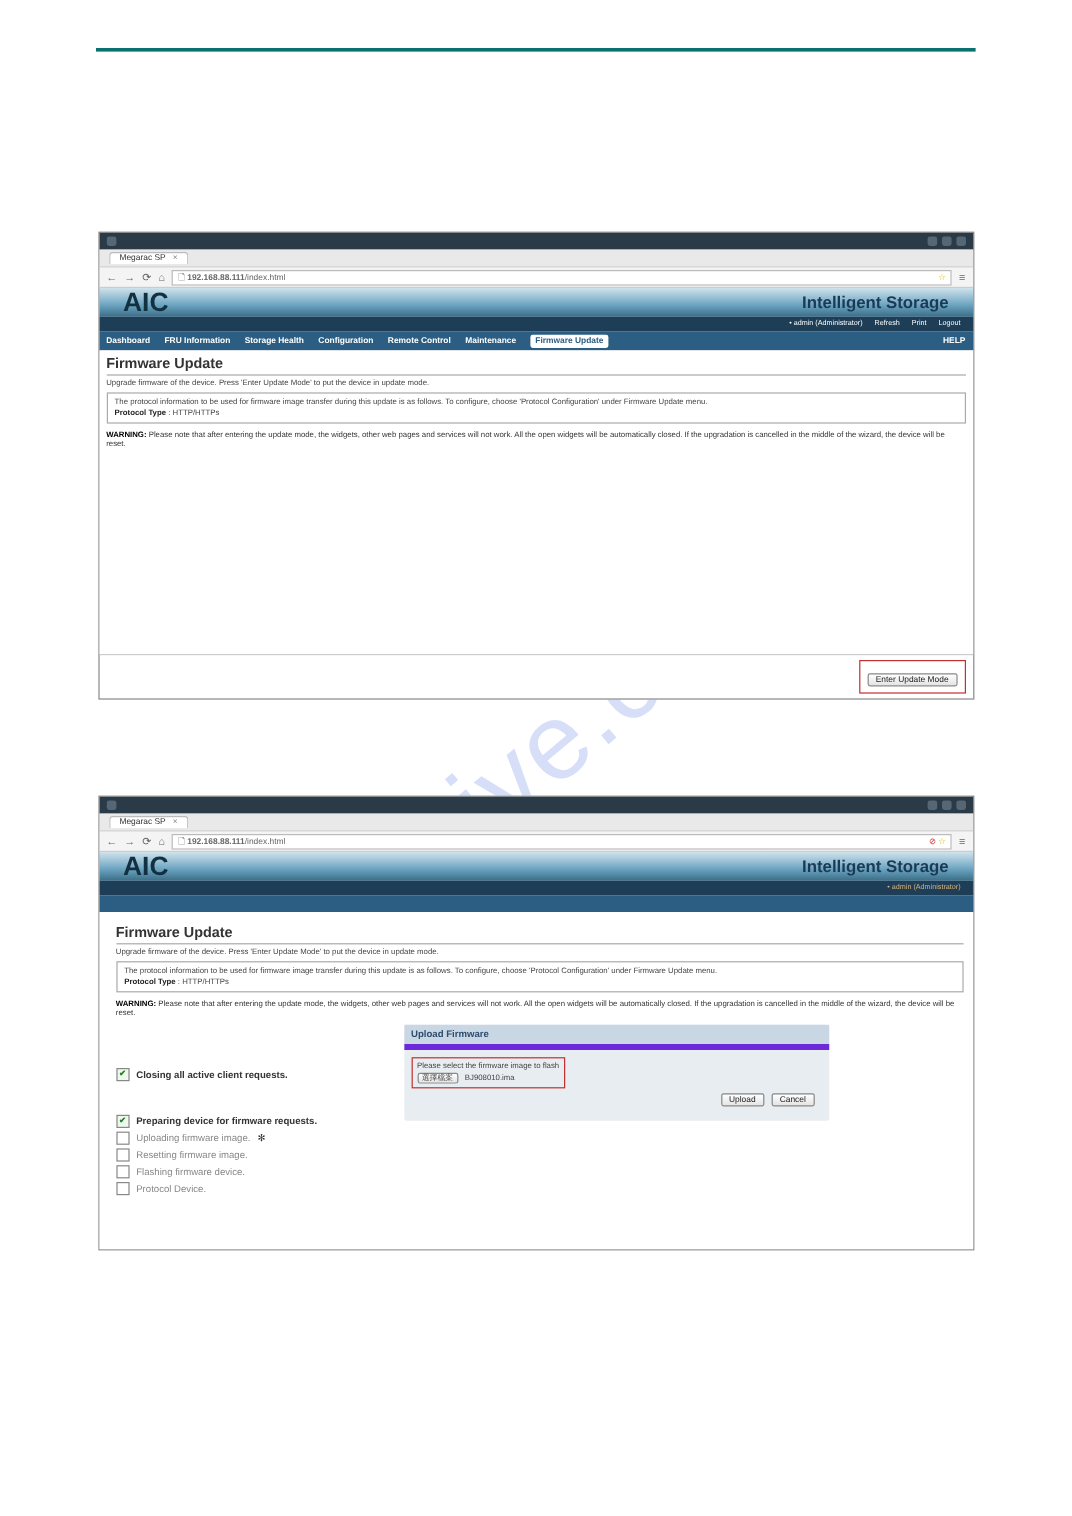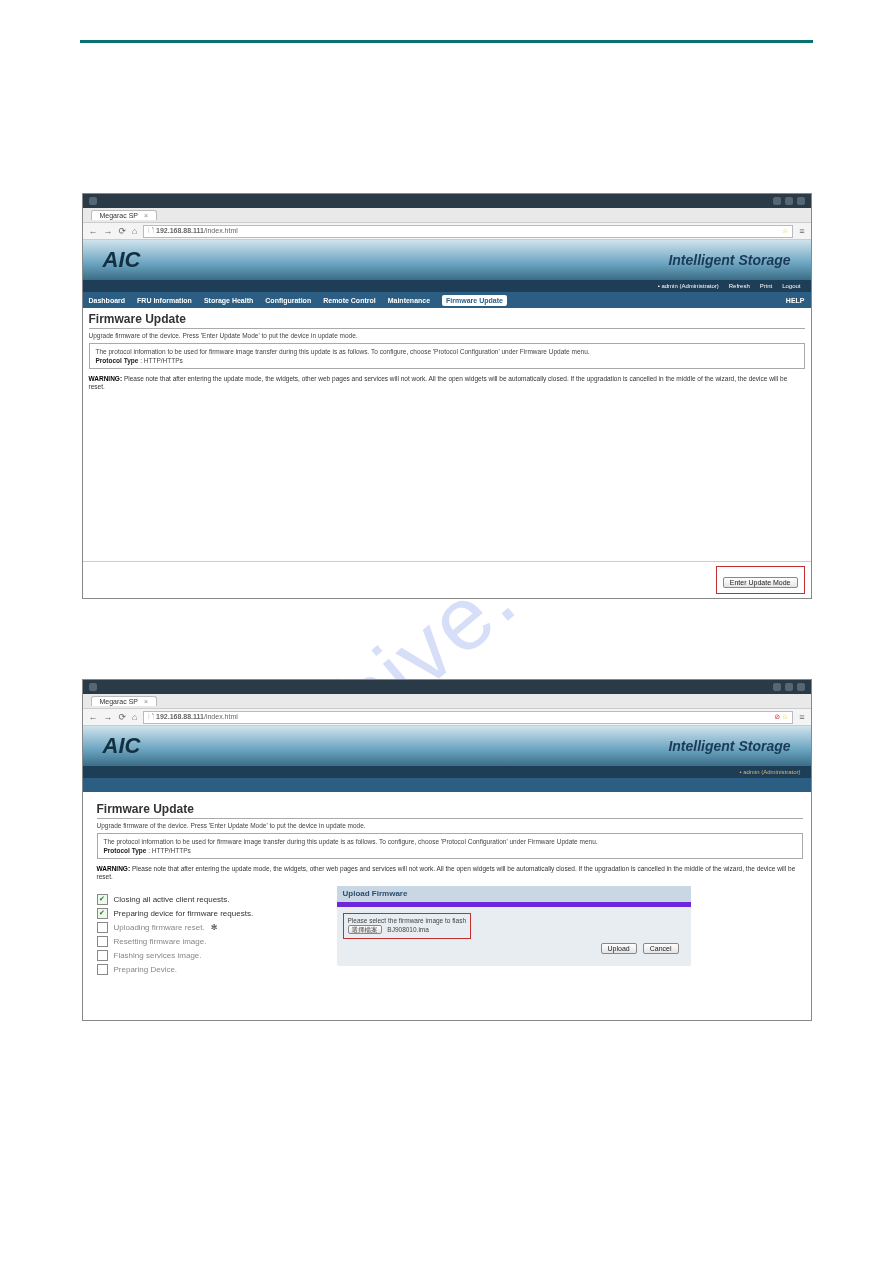--- a/index.html
+++ b/index.html
@@ -83,28 +83,27 @@
     background:#fff;
     display:flex;
     align-items:center;
     padding:0 4px;
     font-size:7px;
     color:#666;
     justify-content: space-between;
   }
   .addr-star { color:#d8b800; }
   .banner {
-    height: 40px;
+    height: 24px;
     background: linear-gradient(#cfe3ec, #6aa3c0 60%, #3b6d86);
     display:flex;
     align-items:center;
     justify-content: space-between;
     padding: 0 20px;
     color:#0a2f4a;
-    font-style:italic;
   }
   .logo {
     font-family: Arial, sans-serif;
     font-weight: bold;
     font-size: 22px;
     color:#123040;
   }
   .intelligent {
     font-size: 14px;
     font-weight: bold;
@@ -227,21 +226,21 @@
     margin-top:8px;
     width: 220px;
     float:left;
   }
   .statuslist .row {
     display:flex;
     align-items:center;
     gap:6px;
     margin-bottom:3px;
   }
-  .statuslist .row.done { color:#333; font-weight:400; }
+  .statuslist .row.done { color:#333; font-weight:700;margin-top:28px; }
   .statuslist .row.pending { color:#888; }
   .chk { width:9px; height:9px; border:1px solid #888; display:inline-flex; align-items:center; justify-content:center; font-size:7px; background:#fff; }
   .chk.on { color:#2a7a2a; background:#eef9ee; }
   .spinner { font-size:8px; color:#333; }
   .upload-panel {
     margin-left: 240px;
     width: 354px;
     background:#e8edf1;
     border-radius:2px;
     padding-bottom:6px;
@@ -440,34 +439,34 @@
         <div class="row done">
           <span class="chk on">✔</span>
           <span>Closing all active client requests.</span>
         </div>
         <div class="row done">
           <span class="chk on">✔</span>
           <span>Preparing device for firmware requests.</span>
         </div>
         <div class="row pending">
           <span class="chk"></span>
-          <span>Uploading firmware reset.</span>
+          <span>Uploading firmware image.</span>
           <span class="spinner">✻</span>
         </div>
         <div class="row pending">
           <span class="chk"></span>
           <span>Resetting firmware image.</span>
         </div>
         <div class="row pending">
           <span class="chk"></span>
-          <span>Flashing services image.</span>
+          <span>Flashing firmware device.</span>
         </div>
         <div class="row pending">
           <span class="chk"></span>
-          <span>Preparing Device.</span>
+          <span>Protocol Device.</span>
         </div>
       </div>
 
       <div class="upload-panel">
         <div class="upload-header">Upload Firmware</div>
         <div class="upload-body">
           <div class="red-outline2">
             <div>Please select the firmware image to flash</div>
             <div style="margin-top:2px;">
               <span class="filebtn">選擇檔案</span>

